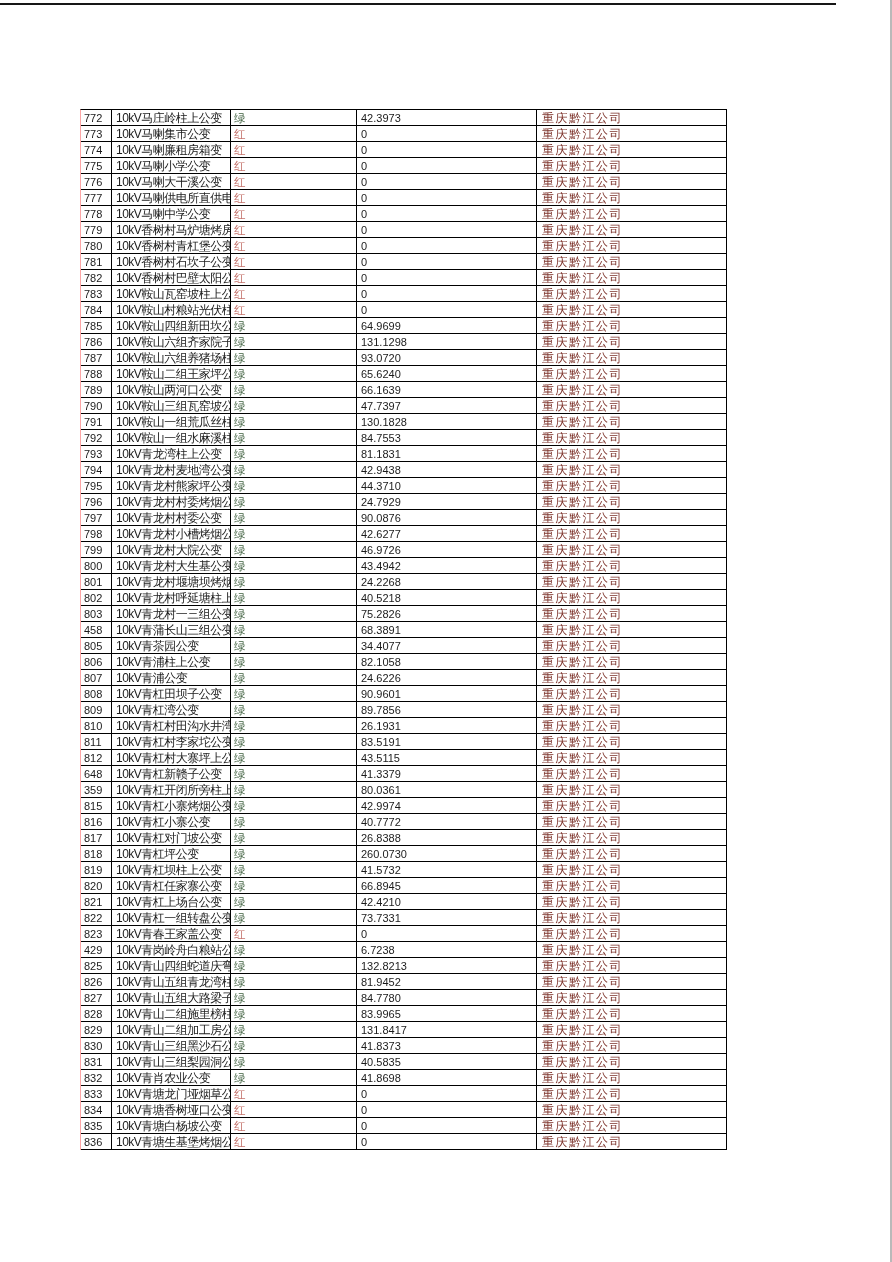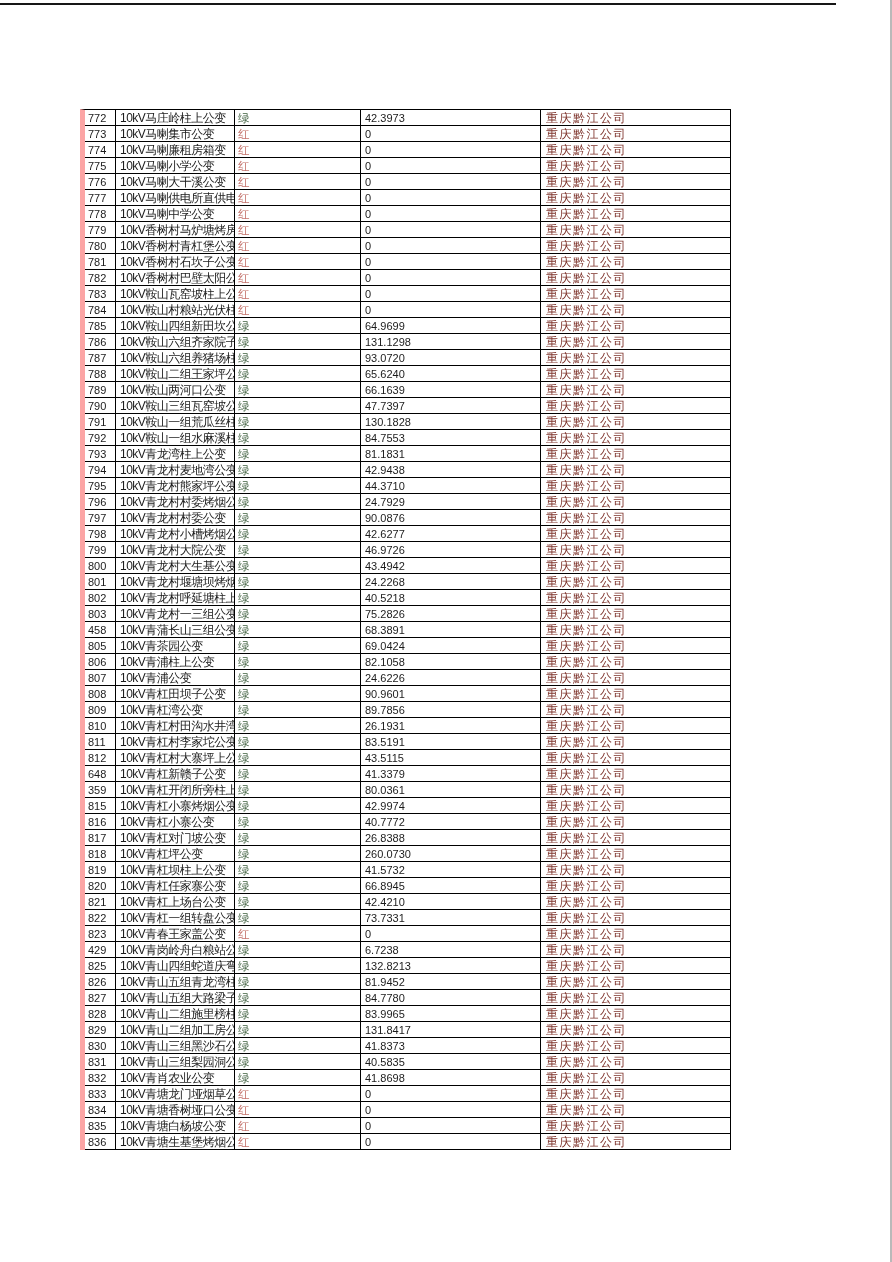--- a/index.html
+++ b/index.html
@@ -17,21 +17,21 @@
     background: #161616;
   }
   .right-edge {
     position: absolute; top: 0; right: 0;
     width: 2px; height: 100%;
     background: #b9b9b9;
   }
   .data-table {
     position: absolute; left: 80px; top: 109px;
     border-top: 1px solid #000;
-    border-left: 5px solid #fca5a5;
+    border-left: 1px solid #fca5a5;
     background: #fff;
   }
   .row { display: flex; height: 16px; }
   .cell {
     box-sizing: border-box;
     border-right: 1px solid #000;
     border-bottom: 1px solid #000;
     height: 16px;
     line-height: 14px;
     overflow: hidden;
@@ -287,21 +287,21 @@
         <div class="cell num">458</div>
         <div class="cell name">10kV青蒲长山三组公变</div>
         <div class="cell status green">绿</div>
         <div class="cell value">68.3891</div>
         <div class="cell company">重庆黔江公司</div>
       </div>
       <div class="row">
         <div class="cell num">805</div>
         <div class="cell name">10kV青茶园公变</div>
         <div class="cell status green">绿</div>
-        <div class="cell value">69.0424</div>
+        <div class="cell value">34.4077</div>
         <div class="cell company">重庆黔江公司</div>
       </div>
       <div class="row">
         <div class="cell num">806</div>
         <div class="cell name">10kV青浦柱上公变</div>
         <div class="cell status green">绿</div>
         <div class="cell value">82.1058</div>
         <div class="cell company">重庆黔江公司</div>
       </div>
       <div class="row">

